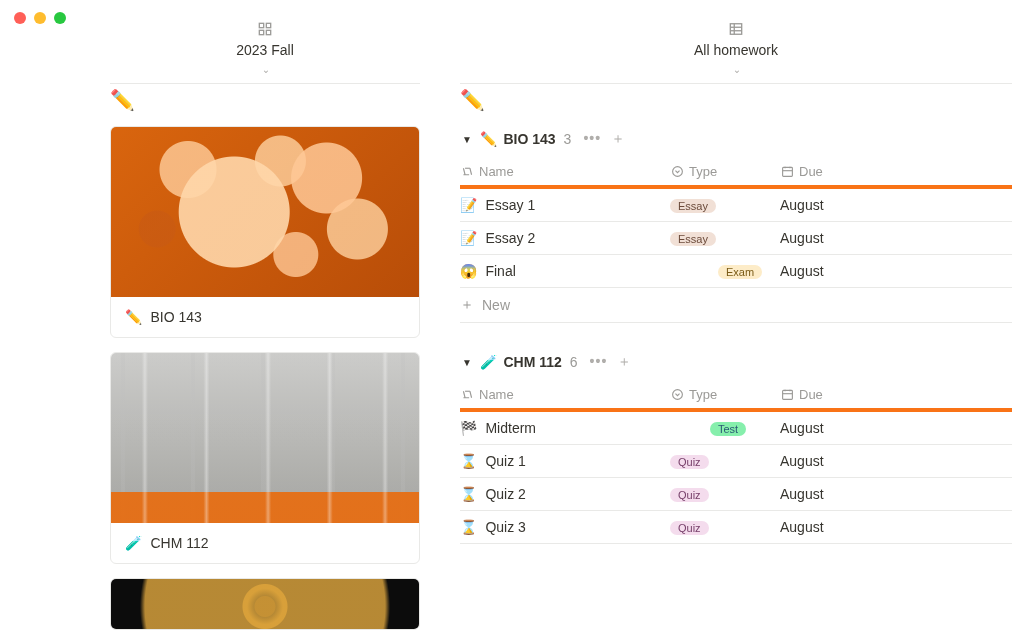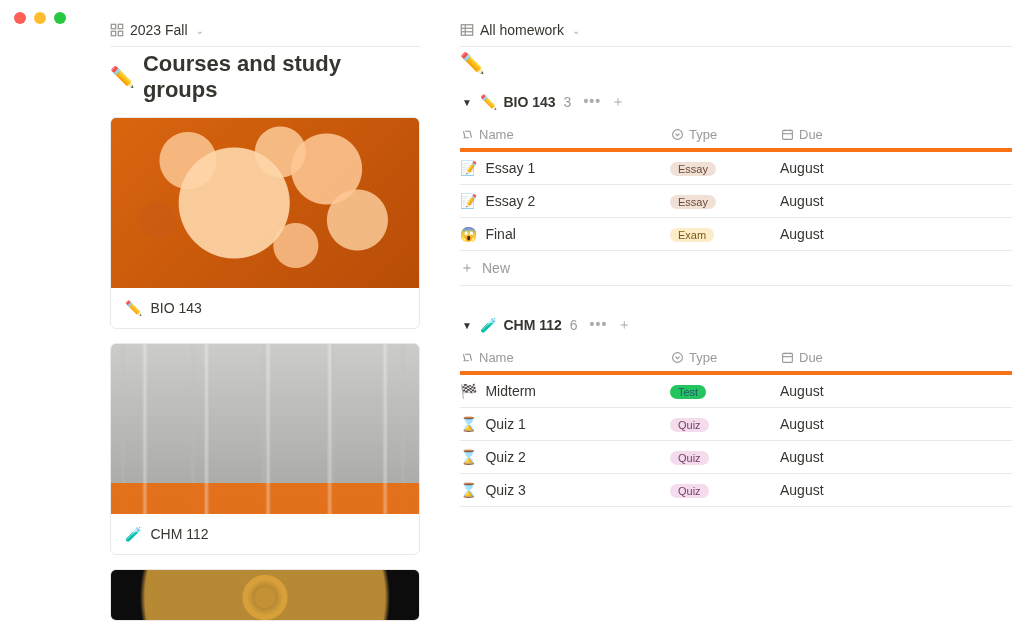--- a/index.html
+++ b/index.html
@@ -42,20 +42,21 @@
 
   .view-picker {
     display: flex;
     align-items: center;
     gap: 6px;
     font-size: 14px;
     font-weight: 500;
     color: #37352f;
     padding: 4px 0 8px 0;
     cursor: pointer;
+    flex-direction: column;
   }
   .chev-down {
     font-size: 10px;
     color: #b0aeab;
     margin-left: 2px;
   }
 
   .section-title {
     display: flex;
     align-items: center;
@@ -185,22 +186,22 @@
     vertical-align: middle;
   }
   .cell-name { display:flex; align-items:center; gap:8px; }
   .tag {
     display: inline-block;
     padding: 1px 8px;
     border-radius: 7px;
     font-size: 11px;
   }
   .tag-essay { background: #f1e0d6; color: #6b4a3a; }
-  .tag-exam  { background: #fdecc8; color: #7a5b16; }
-  .tag-test  { background: #22c55e; color: #2a5a75; }
+  .tag-exam  { background: #fdecc8; color: #7a5b16; margin-left: 48px; }
+  .tag-test  { background: #86efac; color: #2a5a75; margin-left: 40px; }
   .tag-quiz  { background: #f4dced; color: #77406b; }
 
   .new-row {
     display:flex; align-items:center; gap:8px;
     color:#9b9a97; font-size:14px;
     padding: 8px 0;
     border-bottom: 1px solid #e9e9e7;
     cursor:pointer;
   }
 
@@ -230,21 +231,20 @@
           <rect x="1.5" y="9.5" width="5" height="5"></rect>
             <rect x="9.5" y="9.5" width="5" height="5"></rect>
         </svg>
       </span>
       <span>2023 Fall</span>
       <span class="chev-down">⌄</span>
     </div>
 
     <div class="section-title">
       <span class="emoji">✏️</span>
-      <span>Courses and study groups</span>
     </div>
 
     <div id="cards-host">
         <div class="card">
           <div class="card-cover cover-bio"></div>
           <div class="card-title-row">
             <span>✏️</span>
             <span>BIO 143</span>
           </div>
         </div>

